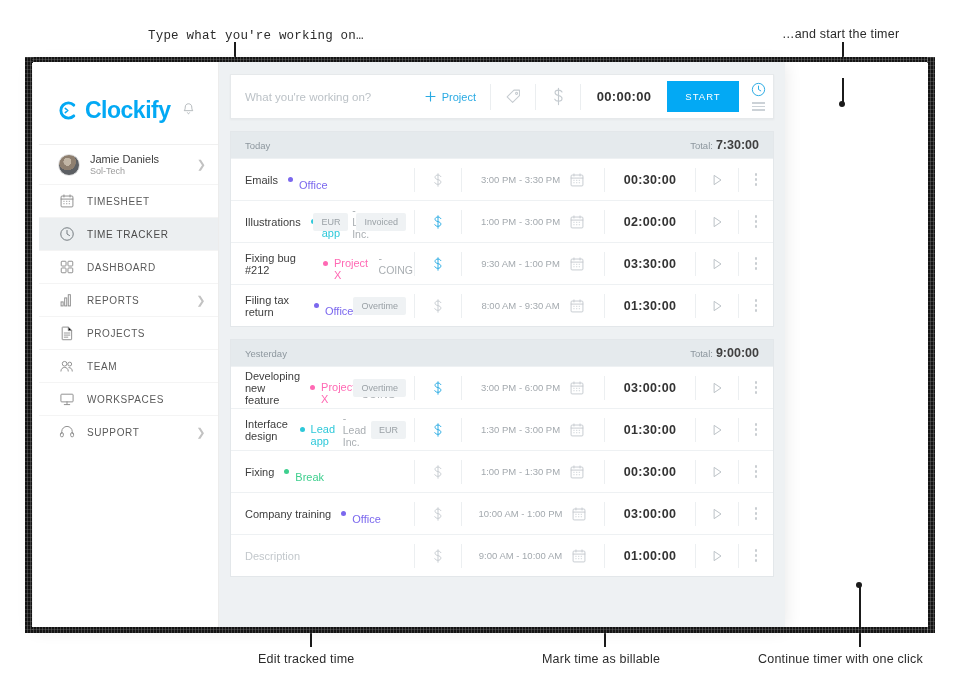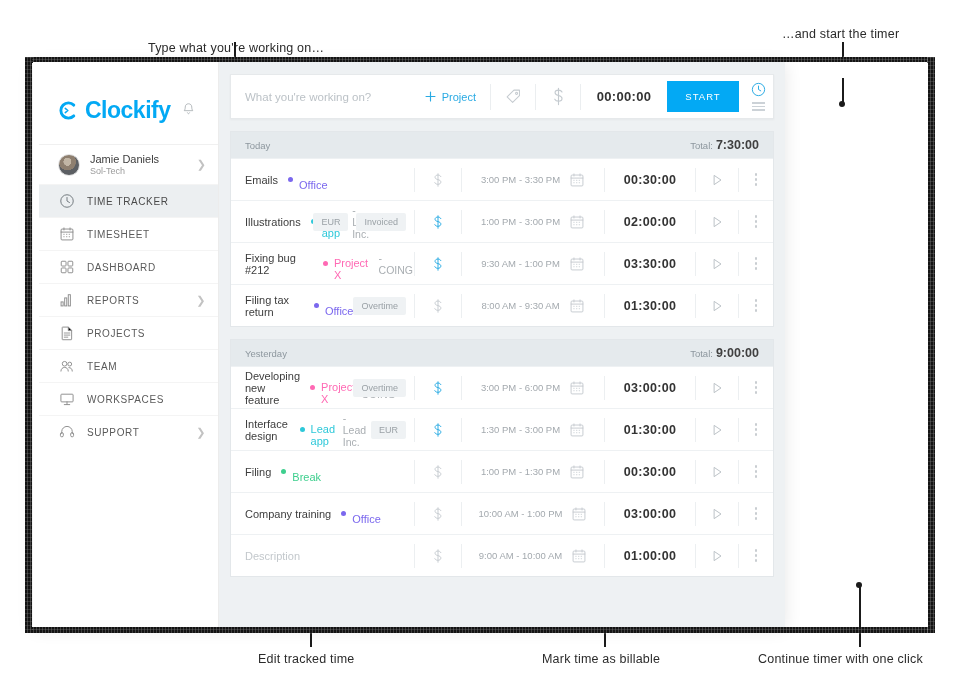--- a/index.html
+++ b/index.html
@@ -188,21 +188,21 @@
   }
   .e-more i { width:2.5px; height:2.5px; border-radius:50%; background:#c8cdd1; display:block; }
 
   svg { display:block; }
 </style>
 </head>
 <body>
 
 <div id="stage">
 
-  <div class="anno" style="left:148px; top:41px;">Type what you're working on…</div>
+  <div class="anno" style="left:148px; top:29px;font-family:Liberation Mono, monospace;">Type what you're working on…</div>
   <div class="anno-line" style="left:234px; top:42px; width:1.5px; height:68px;"></div>
   <div class="anno-dot" style="left:231px; top:116px;"></div>
 
   <div class="anno" style="left:782px; top:27px;">…and start the timer</div>
   <div class="anno-line" style="left:842px; top:42px; width:1.5px; height:62px;"></div>
   <div class="anno-dot" style="left:839px; top:101px;"></div>
 
   <div class="anno" style="left:258px; top:652px;">Edit tracked time</div>
   <div class="anno-line" style="left:310px; top:585px; width:1.5px; height:62px;"></div>
   <div class="anno-dot" style="left:307px; top:582px;"></div>
@@ -262,38 +262,38 @@
       <div class="userrow">
         <div class="avatar"></div>
         <div>
           <div class="uname">Jamie Daniels</div>
           <div class="usub">Sol-Tech</div>
         </div>
         <span class="chev">❯</span>
       </div>
 
       <nav id="navlist">
-          <div class="navitem active">
-            <span>
-              <svg class="navicon" width="16" height="16" viewBox="0 0 20 20" aria-hidden="true">
-                <circle cx="10" cy="10" r="7.8" fill="none" stroke="#6f767b" stroke-width="1.2"></circle>
-       <path d="M10 5.6V10l3.1 1.9" fill="none" stroke="#6f767b" stroke-width="1.2" stroke-linecap="round"></path>
-              </svg>
-            </span>
-       <span>TIME TRACKER</span>
-          </div>
           <div class="navitem">
             <span>
               <svg class="navicon" width="16" height="16" viewBox="0 0 20 20" aria-hidden="true">
                 <rect x="2.6" y="3.8" width="14.8" height="13.6" rx="1.2" fill="none" stroke="#8d8d8d" stroke-width="1.2"></rect>
        <path d="M2.6 7.6h14.8M6.2 2.4v2.6M13.8 2.4v2.6" stroke="#8d8d8d" stroke-width="1.2" stroke-linecap="round"></path>
        <path d="M5.4 10.4h1.6M8.8 10.4h1.6M12.2 10.4h1.6M5.4 13.4h1.6M8.8 13.4h1.6M12.2 13.4h1.6" stroke="#8d8d8d" stroke-width="1"></path>
               </svg>
             </span>
        <span>TIMESHEET</span>
+          </div>
+          <div class="navitem active">
+            <span>
+              <svg class="navicon" width="16" height="16" viewBox="0 0 20 20" aria-hidden="true">
+                <circle cx="10" cy="10" r="7.8" fill="none" stroke="#6f767b" stroke-width="1.2"></circle>
+       <path d="M10 5.6V10l3.1 1.9" fill="none" stroke="#6f767b" stroke-width="1.2" stroke-linecap="round"></path>
+              </svg>
+            </span>
+       <span>TIME TRACKER</span>
           </div>
           <div class="navitem">
             <span>
               <svg class="navicon" width="16" height="16" viewBox="0 0 20 20" aria-hidden="true">
                 <rect x="2.8" y="2.8" width="6" height="6" rx="1" fill="none" stroke="#8d8d8d" stroke-width="1.2"></rect>
        <rect x="11.2" y="2.8" width="6" height="6" rx="1" fill="none" stroke="#8d8d8d" stroke-width="1.2"></rect>
        <rect x="2.8" y="11.2" width="6" height="6" rx="1" fill="none" stroke="#8d8d8d" stroke-width="1.2"></rect>
        <rect x="11.2" y="11.2" width="6" height="6" rx="1" fill="none" stroke="#8d8d8d" stroke-width="1.2"></rect>
               </svg>
             </span>
@@ -653,21 +653,21 @@
               </div>
          <span class="e-sep"></span>
          <div class="e-more">
                 <i></i>
                 <i></i>
                 <i></i>
               </div>
             </div>
             <div class="entry">
               <div class="e-desc">
-                <span>Filing</span>
+                <span>Fixing</span>
                 <span class="pdot" style="background:#3ecf8e"></span>
            <span class="pname" style="color:#3ecf8e">Break</span>
            </div>
 
          <span class="e-sep"></span>
          <div class="e-bill">
                 <svg class="navicon" width="16" height="16" viewBox="0 0 20 20" aria-hidden="true">
                   <path d="M10 2.2v15.6" stroke="#c5cbd0" stroke-width="1.2" stroke-linecap="round"></path>
        <path d="M13.6 5.8c-.6-1.3-2-2-3.7-2-2.1 0-3.6 1.1-3.6 2.7 0 1.7 1.4 2.4 3.6 3s3.7 1.3 3.7 3.1c0 1.7-1.6 2.8-3.7 2.8-1.9 0-3.3-.8-3.9-2.1" fill="none" stroke="#c5cbd0" stroke-width="1.2" stroke-linecap="round"></path>
                 </svg>

